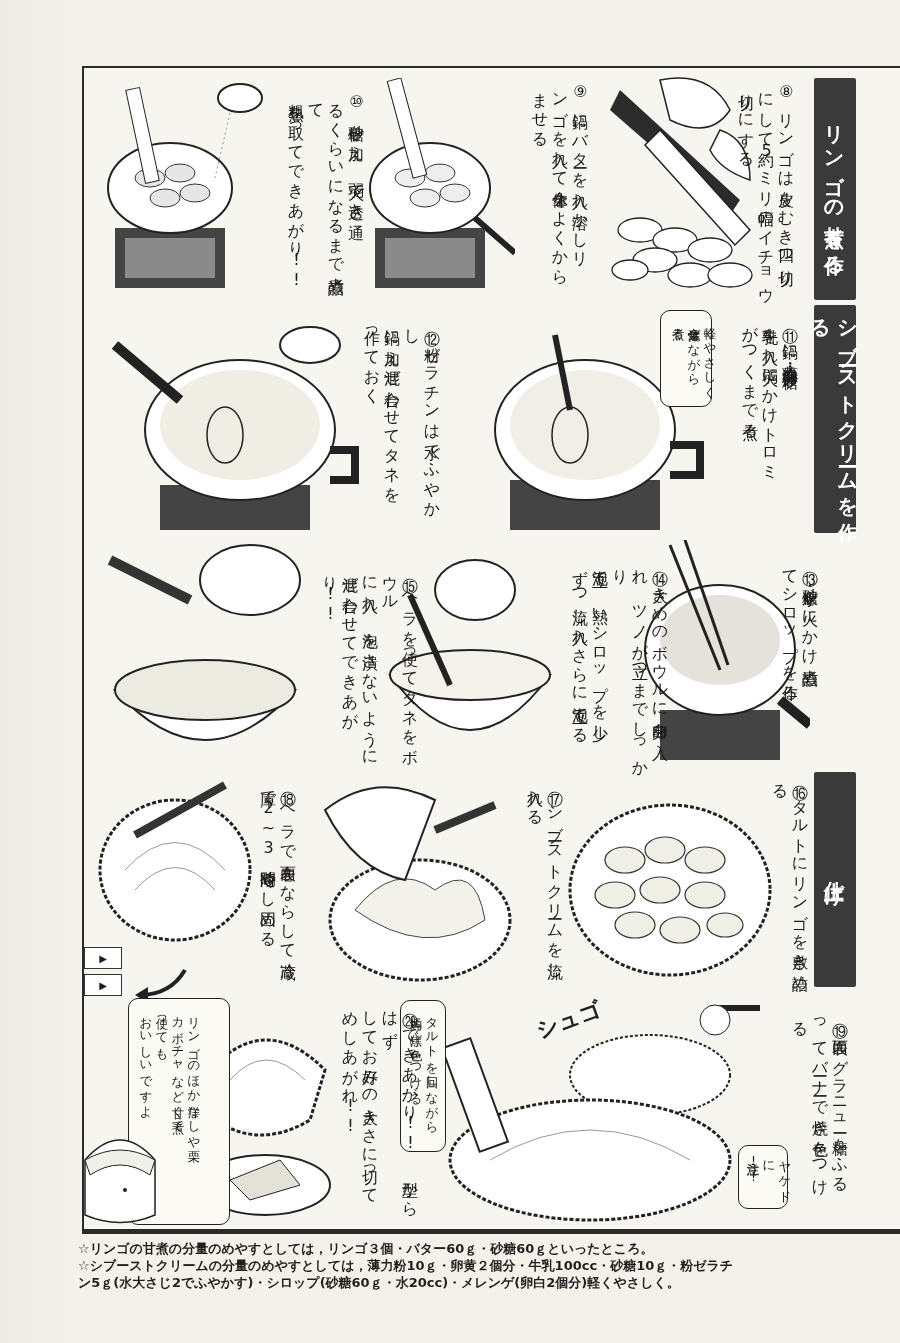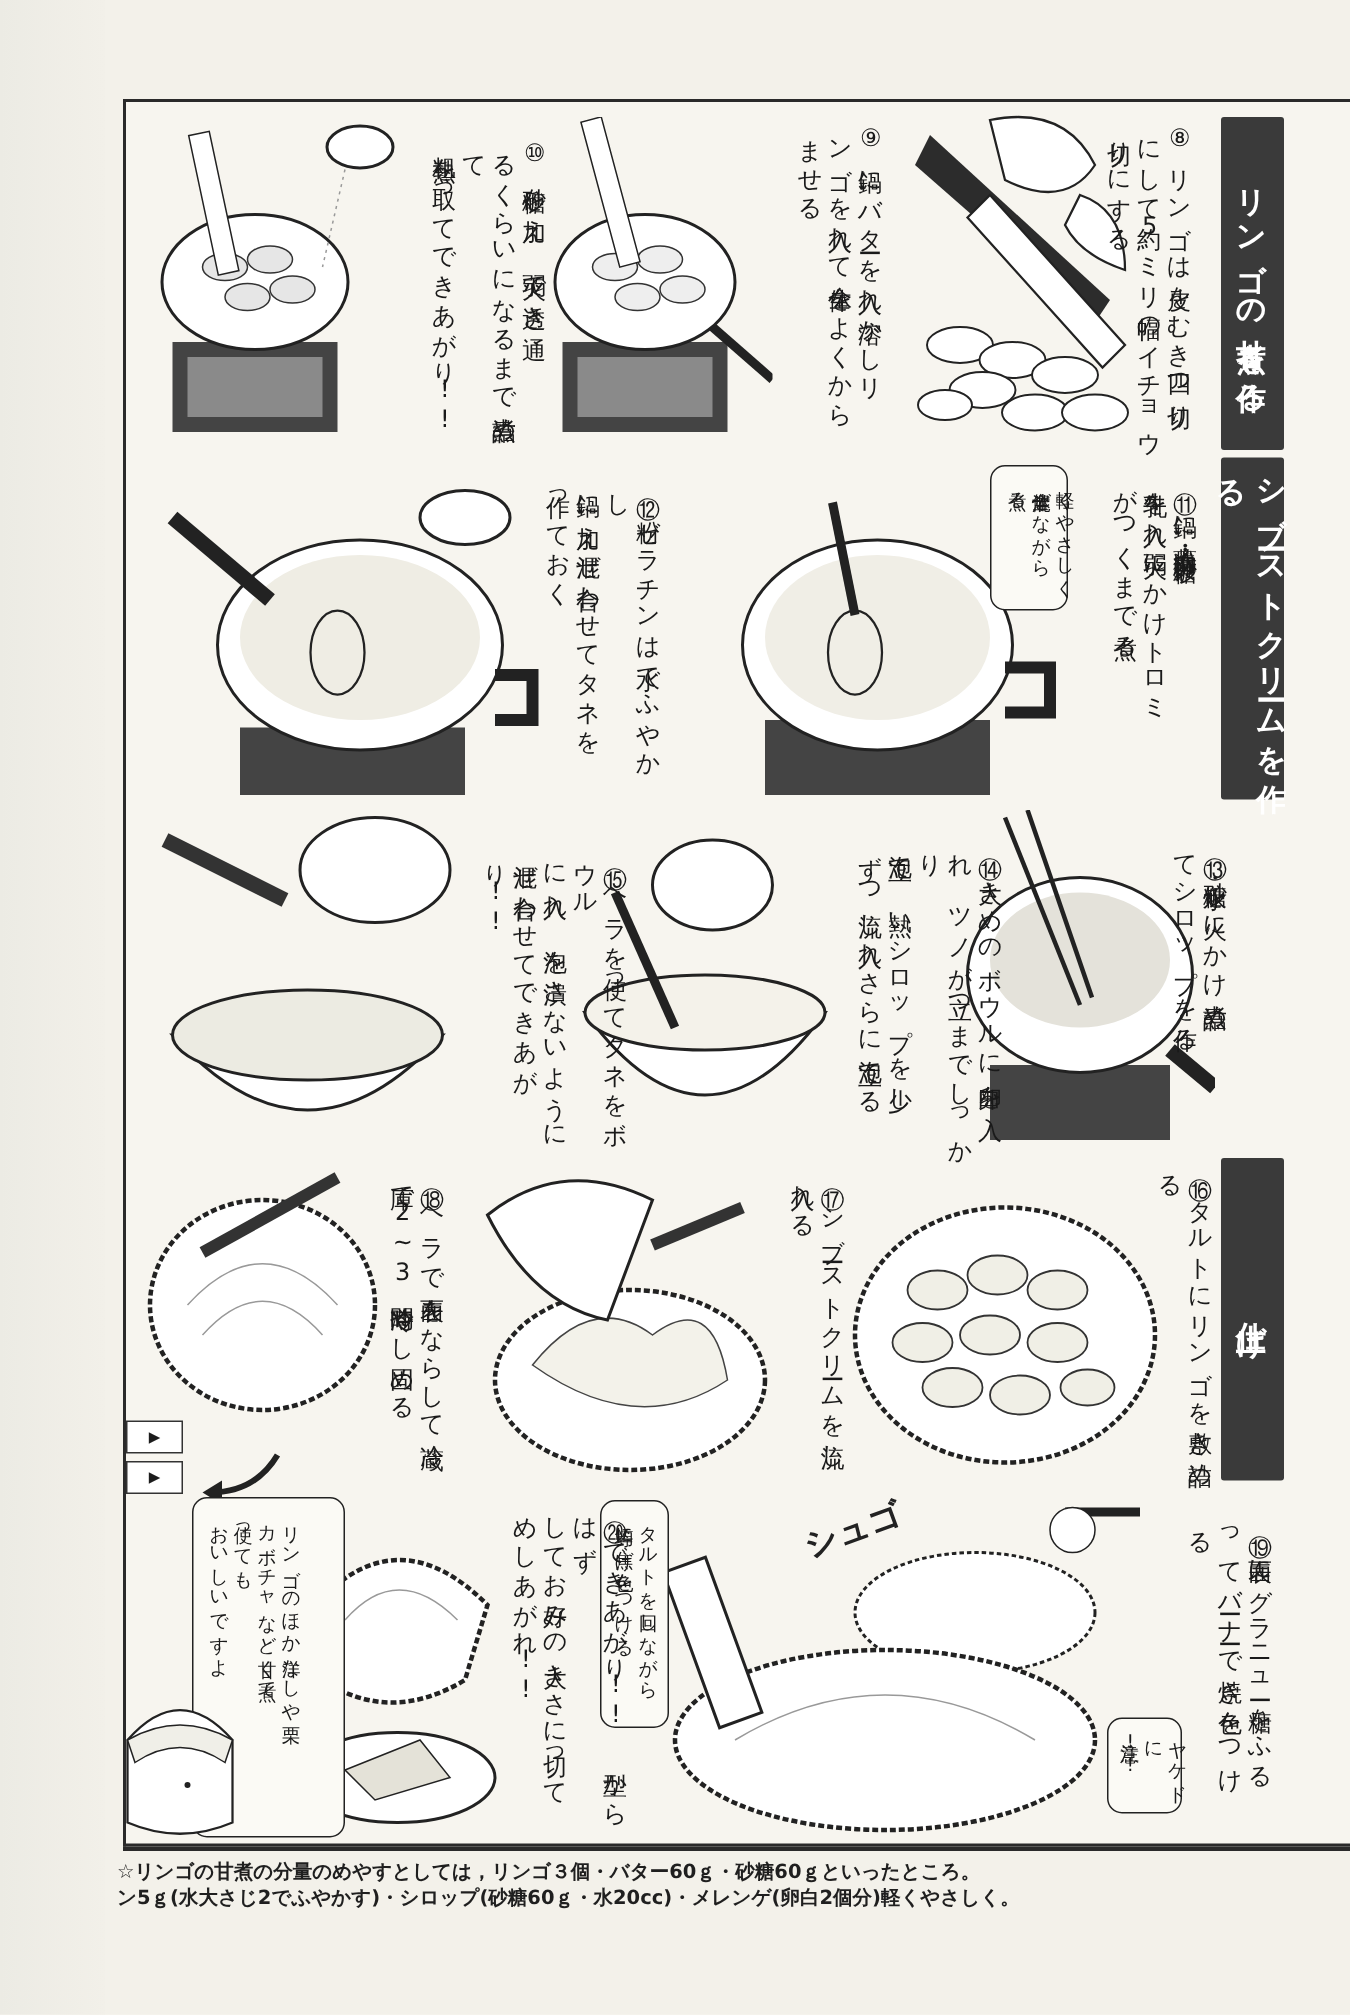--- a/index.html
+++ b/index.html
@@ -221,14 +221,15 @@
 おいしいですよ</div>
 <svg class="illus" style="left:80px; top:1120px;" width="80" height="110" viewBox="0 0 80 110">
   <path d="M5 40 Q40 0 75 40 L75 95 Q40 110 5 95 Z" fill="#fff" stroke="#222" stroke-width="1.5"></path>
   <path d="M5 40 Q40 20 75 40 L70 55 Q40 35 10 55 Z" fill="#f0efe8" stroke="#222"></path>
   <circle cx="45" cy="70" r="2" fill="#222"></circle>
 </svg>
 
 <div class="bottom-rule"></div>
 <div class="notes">
   <div>☆リンゴの甘煮の分量のめやすとしては，リンゴ３個・バター60ｇ・砂糖60ｇといったところ。</div>
+  <div>☆シブーストクリームの分量のめやすとしては，薄力粉10ｇ・卵黄２個分・牛乳100cc・砂糖10ｇ・粉ゼラチ</div>
   <div>ン5ｇ(水大さじ2でふやかす)・シロップ(砂糖60ｇ・水20cc)・メレンゲ(卵白2個分)軽くやさしく。</div>
 </div>
 
 </body></html>

